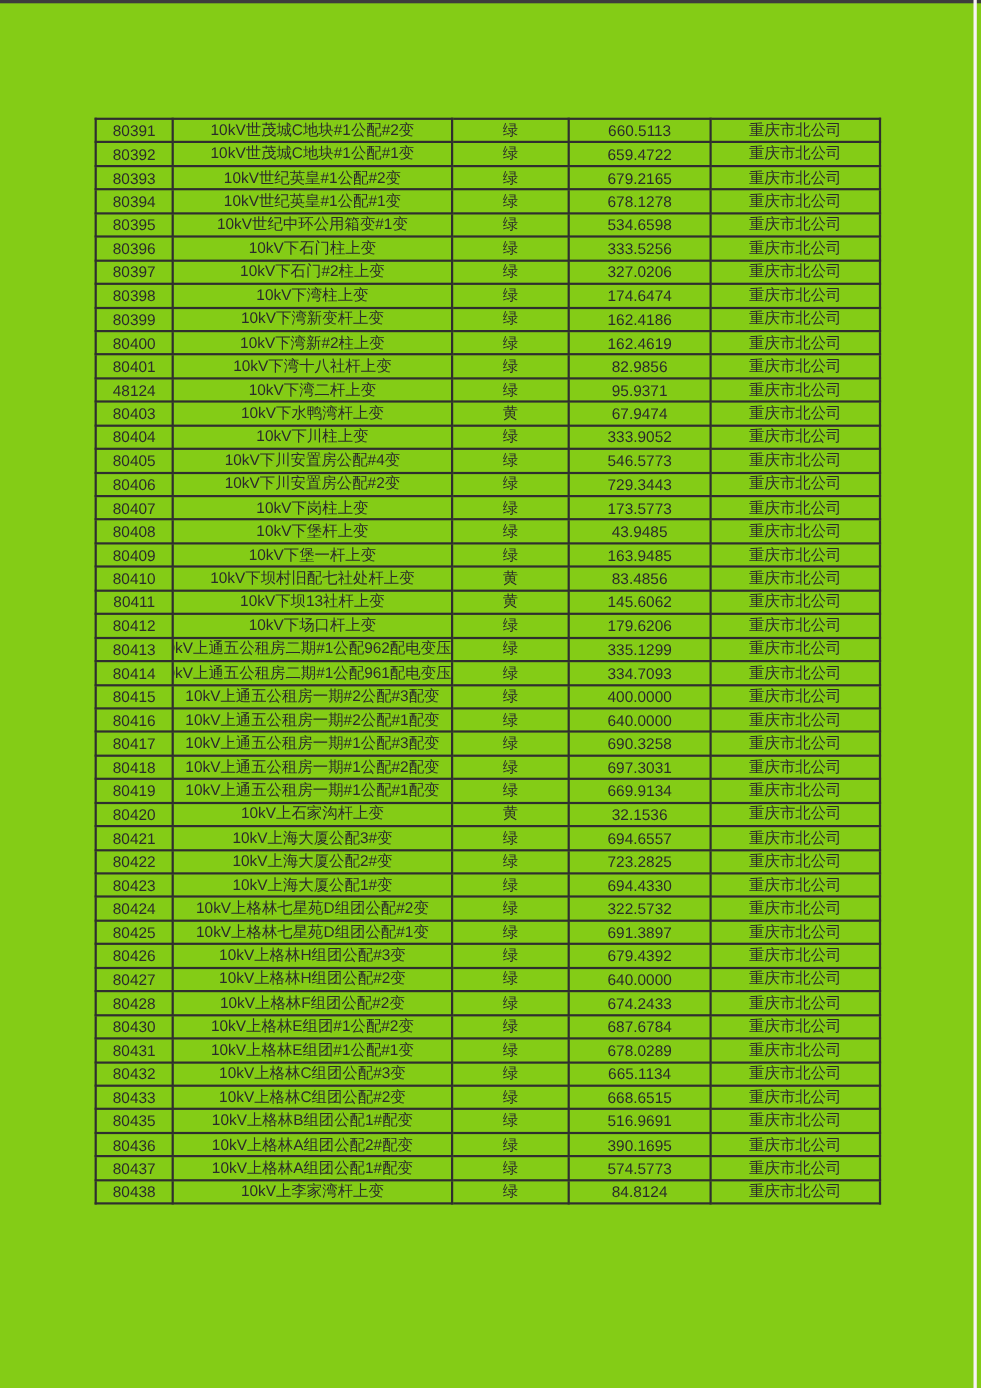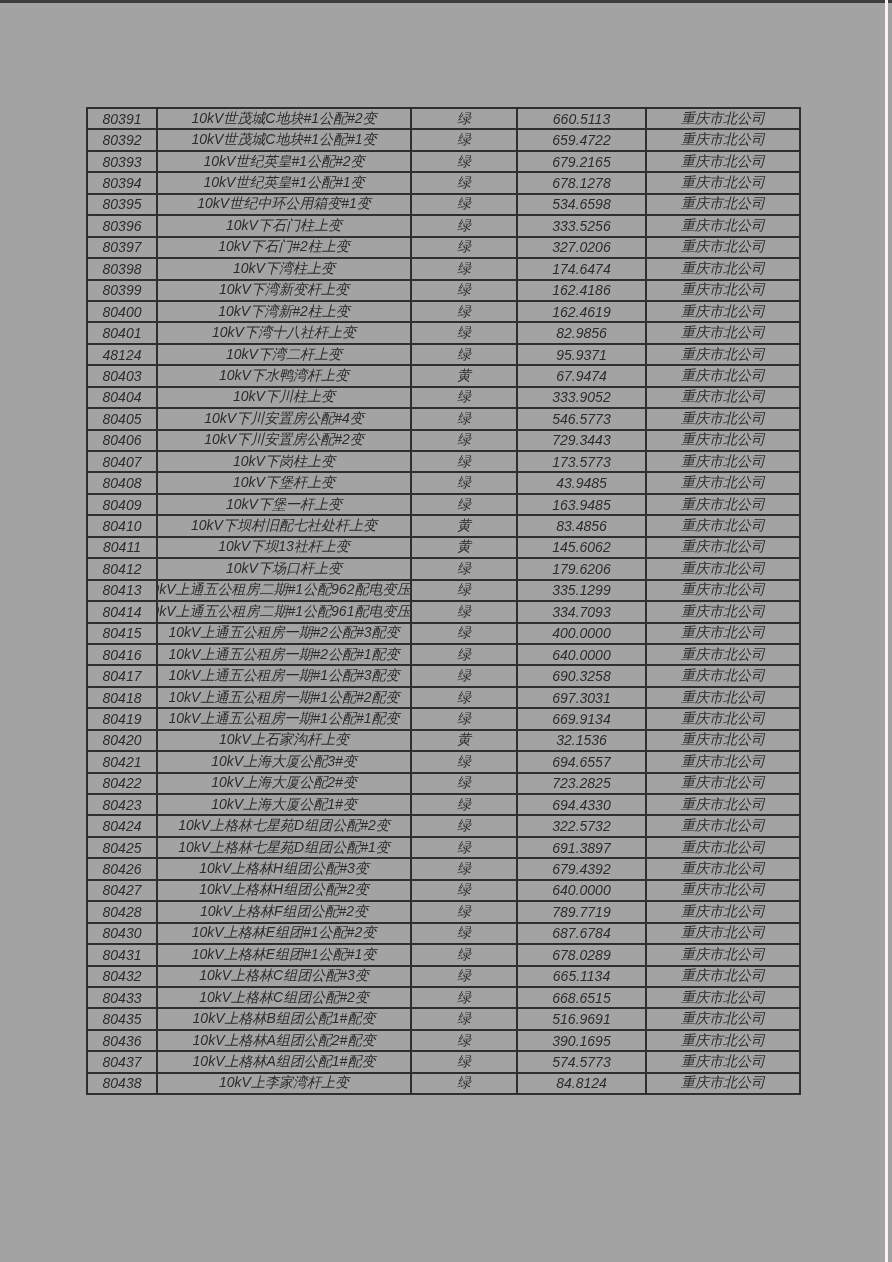--- a/index.html
+++ b/index.html
@@ -4,24 +4,23 @@
 <style>
   html, body {
     margin: 0;
     padding: 0;
     background: #ffffff;
   }
   .page {
     position: relative;
     width: 892px;
     height: 1262px;
-    background: #a3a3a3;
+    background: #84cc16;
     overflow: hidden;
     font-family: "Liberation Sans", "DejaVu Sans", sans-serif;
-    font-style: italic;
   }
   .top-edge {
     position: absolute;
     top: 0; left: 0;
     width: 892px; height: 3px;
     background: #3d3d3d;
   }
   .right-edge {
     position: absolute;
     top: 0; right: 4px;
@@ -1081,21 +1080,21 @@
               <span>10kV上格林F组团公配#2变</span>
             </div>
       </td>
       <td>
         <div class="cellwrap">
               <span>绿</span>
             </div>
       </td>
       <td>
         <div class="cellwrap">
-              <span>789.7719</span>
+              <span>674.2433</span>
             </div>
       </td>
       <td>
         <div class="cellwrap">
               <span>重庆市北公司</span>
             </div>
       </td>
     </tr>
         <tr>
       <td>

